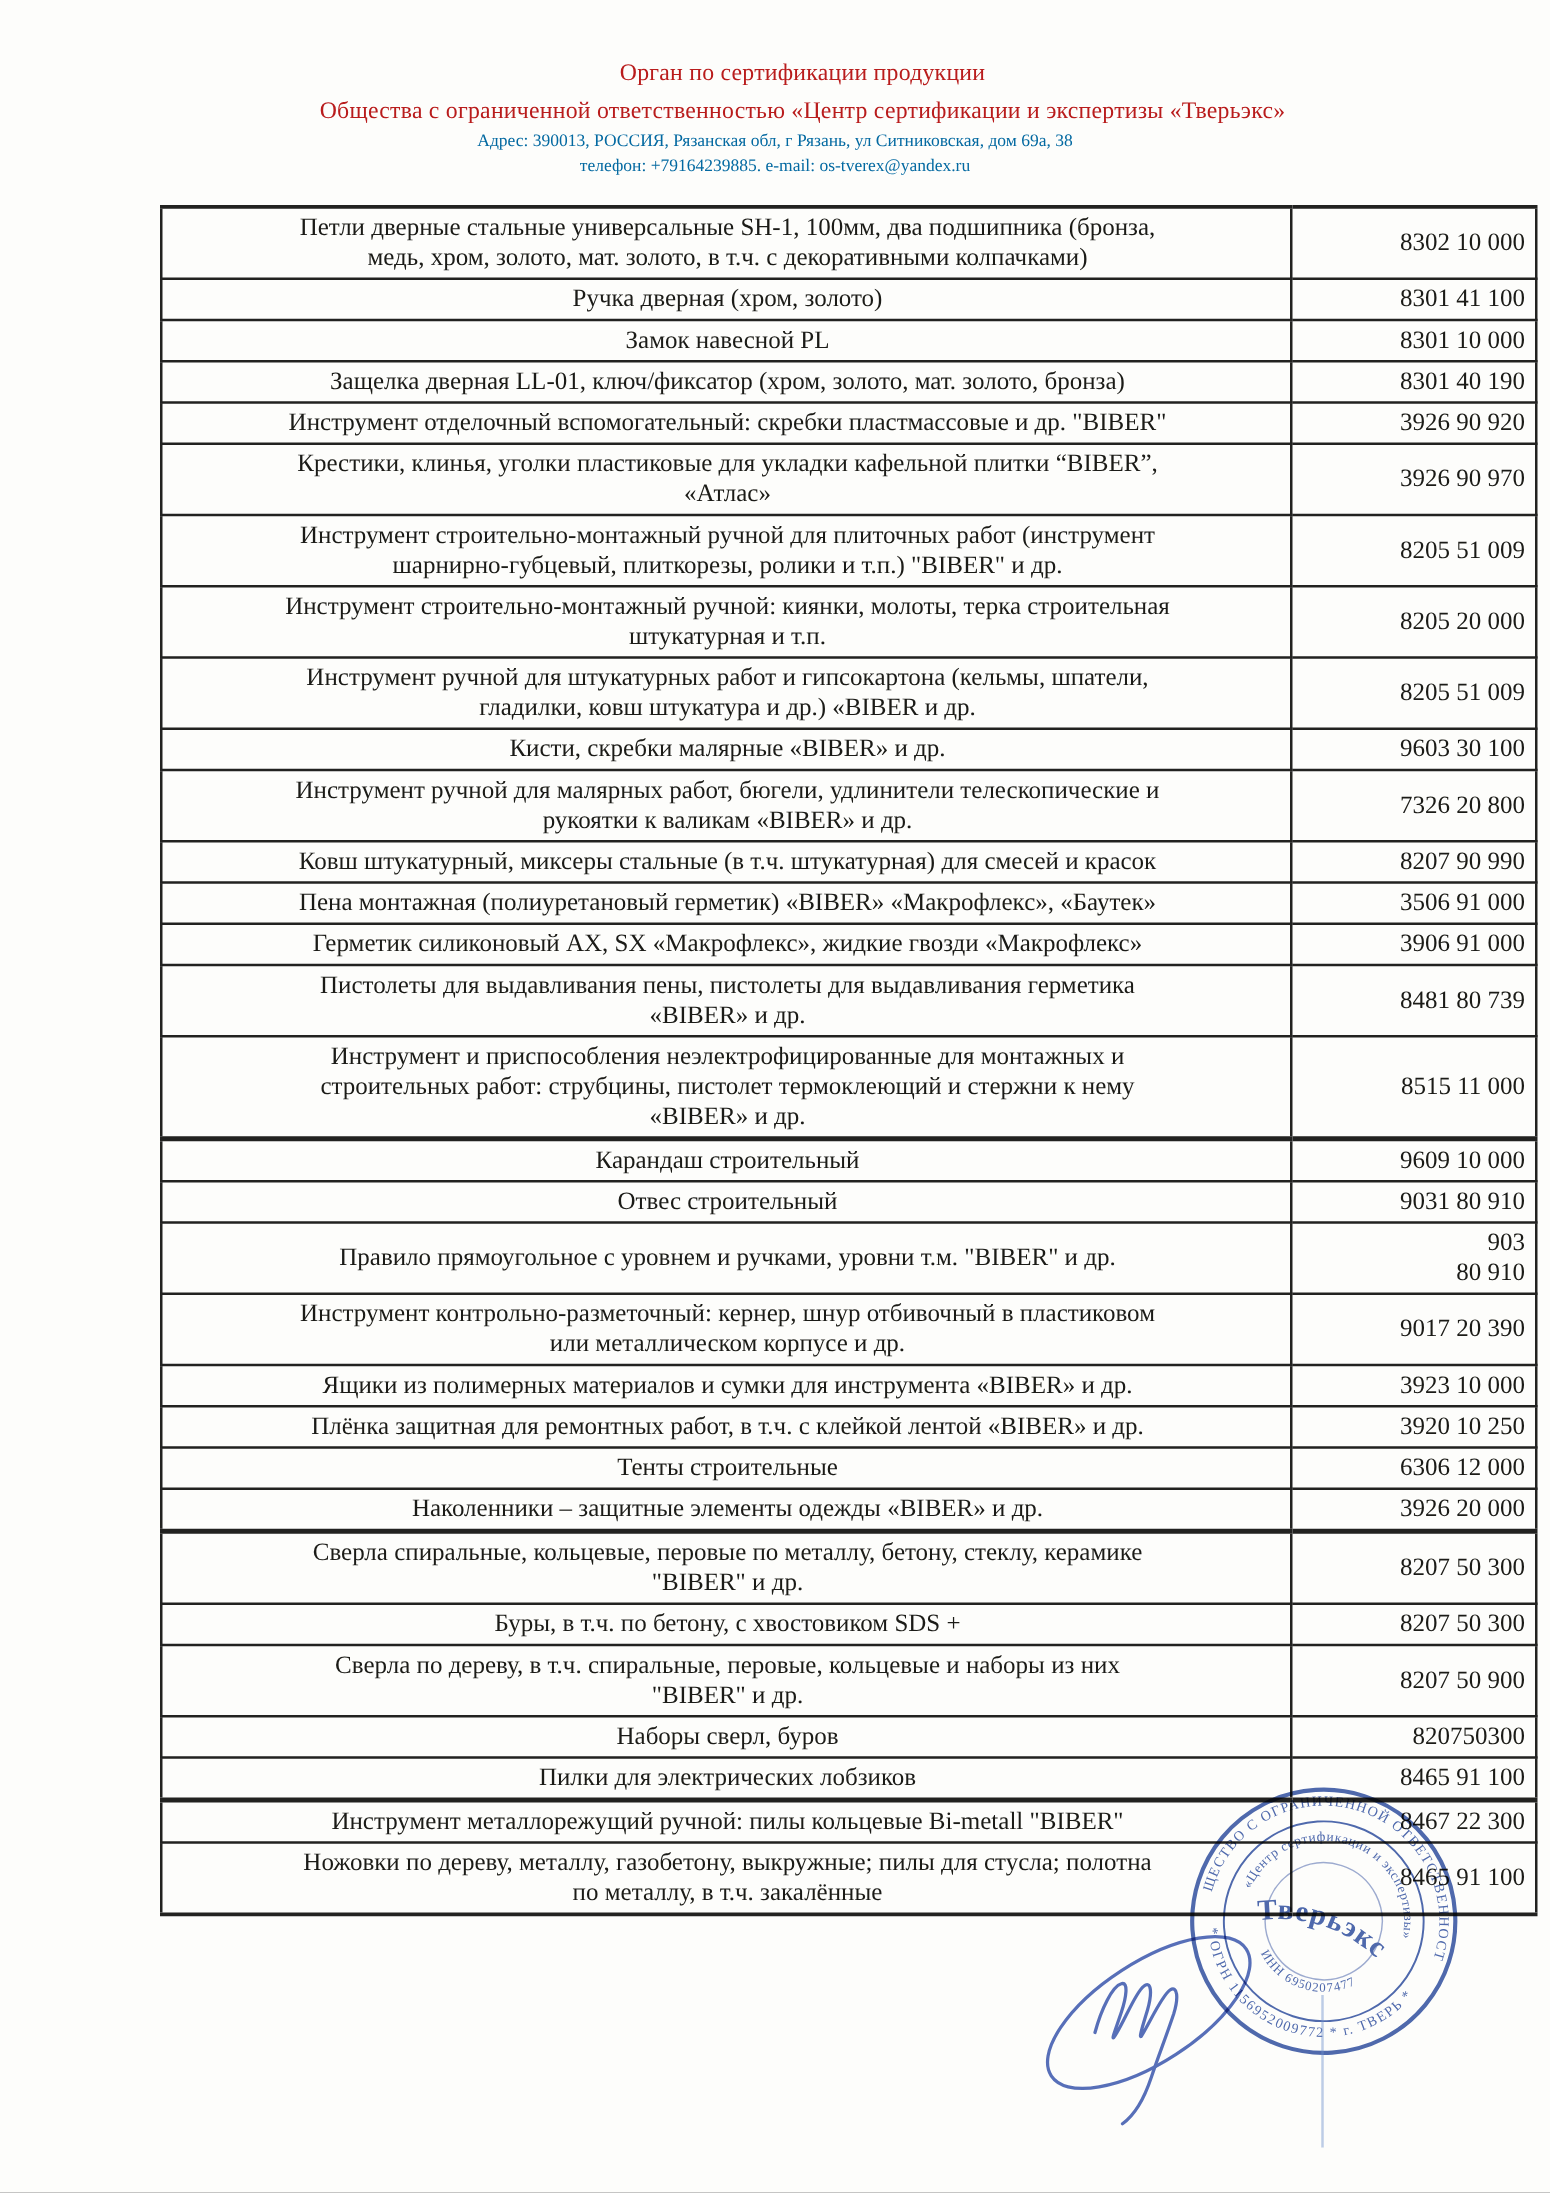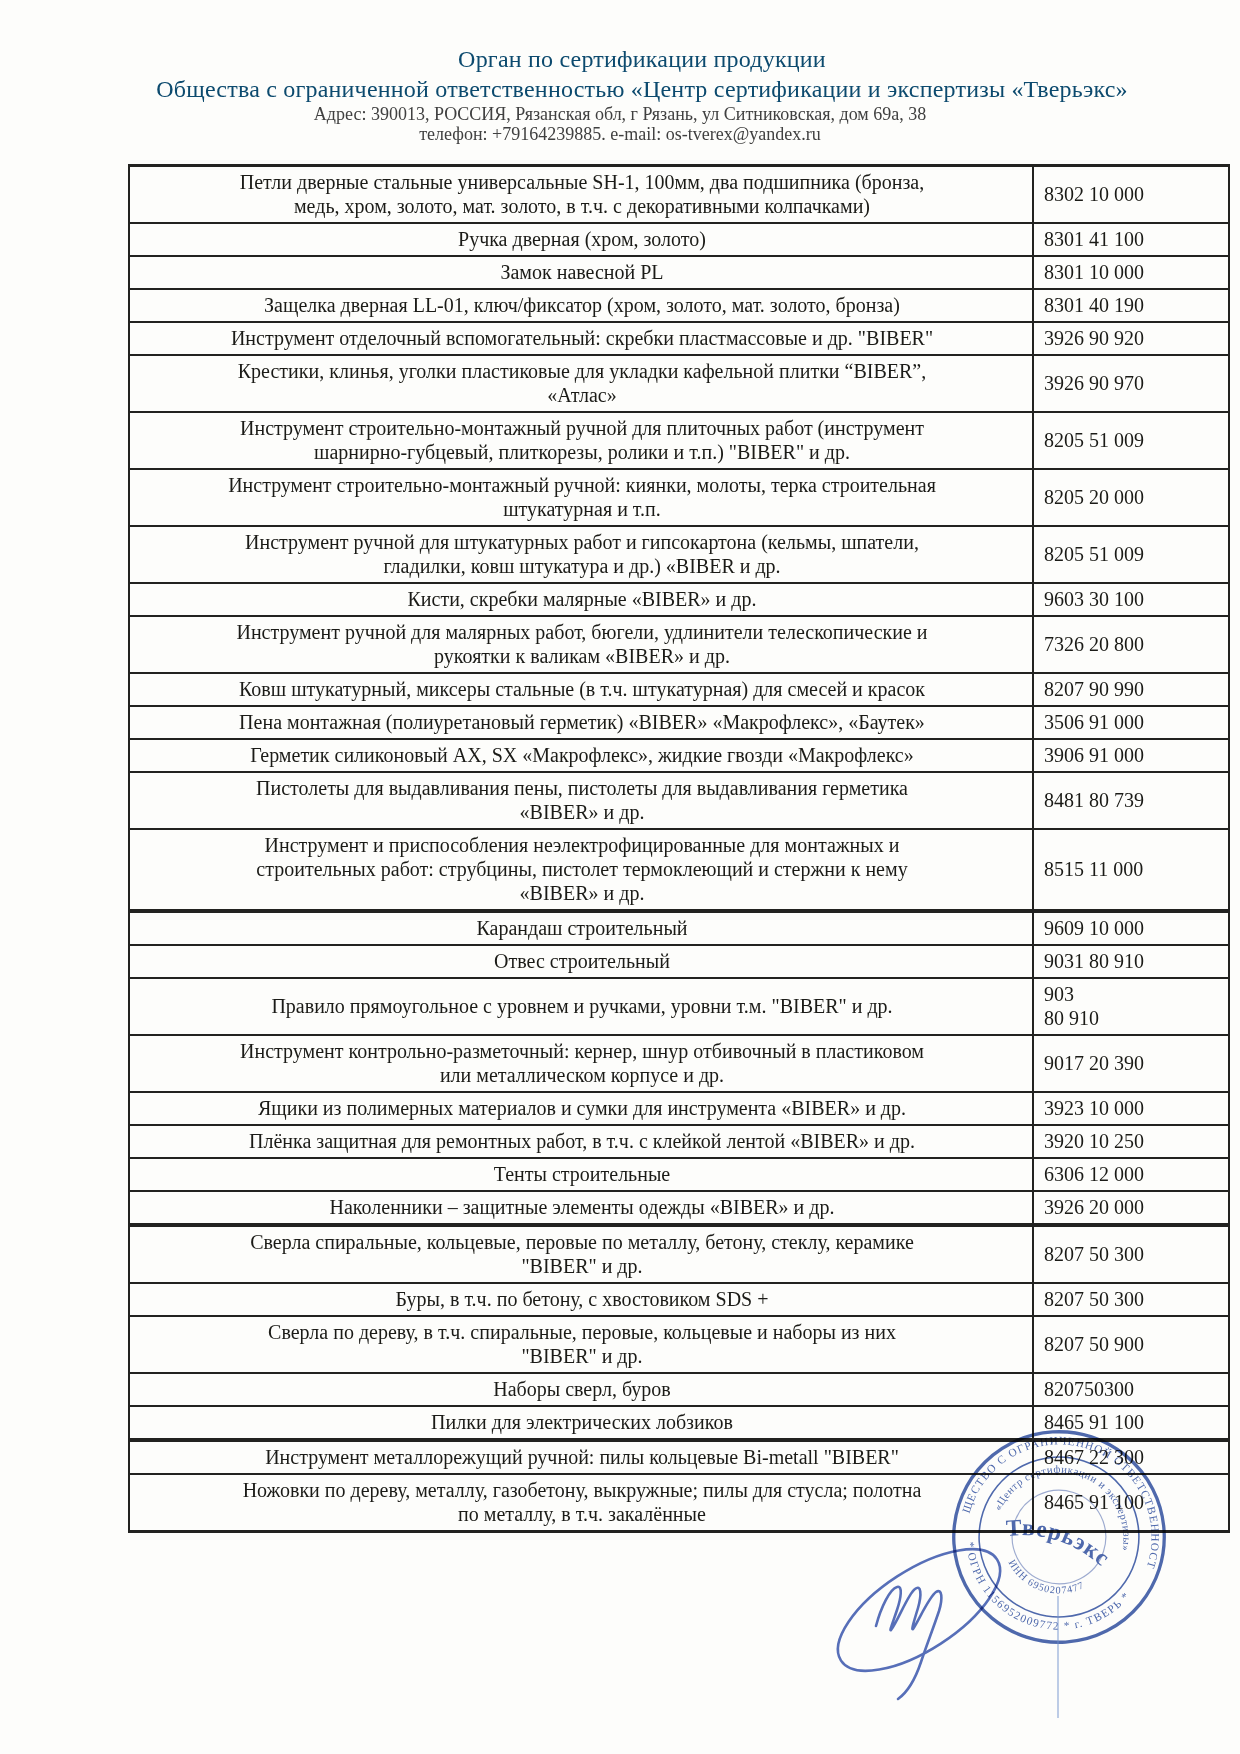--- a/index.html
+++ b/index.html
@@ -8,40 +8,40 @@
     position:relative;
     width:1240px; height:1754px;
     margin:0 auto;
     background:#fdfdfb;
     font-family:"Liberation Serif", serif;
     color:#1d1d1a;
     overflow:hidden;
   }
   
   .doc-header { padding-top:44px; text-align:center; }
-  .h-main { font-size:24px; line-height:30px; color:#0c4a6e; letter-spacing:.2px;padding-left:44px; }
-  .h-sub  { font-size:18px; line-height:20px; color:#404040; }
+  .h-main { font-size:19px; line-height:30px; color:#b91c1c; letter-spacing:.2px;padding-left:44px; }
+  .h-sub  { font-size:14px; line-height:20px; color:#0369a1; }
   
   table.products {
     margin:20px 0 0 128px;
     width:1060px;
     border-collapse:collapse;
     table-layout:fixed;
   }
   table.products td {
     border:2px solid #222220;
     font-size:20px;
     line-height:24px;
     padding:3px 8px 4px 10px;
     white-space:pre-line;
     vertical-align:middle;
     color:#1b1b17;
   }
   td.desc { width:884px;text-align:center; }
-  td.code { width:176px; padding-left:15px; }
+  td.code { width:176px; padding-left:15px;text-align:right; }
   
   table.products tr:nth-child(17) td,
   table.products tr:nth-child(25) td,
   table.products tr:nth-child(30) td { border-top-width:4px; }
   table.products tr:first-child td   { border-top-width:3px; }
   table.products tr:last-child td    { border-bottom-width:3px; }
   
   .stamp {
     position:absolute;
     left:944px; top:1422px;

